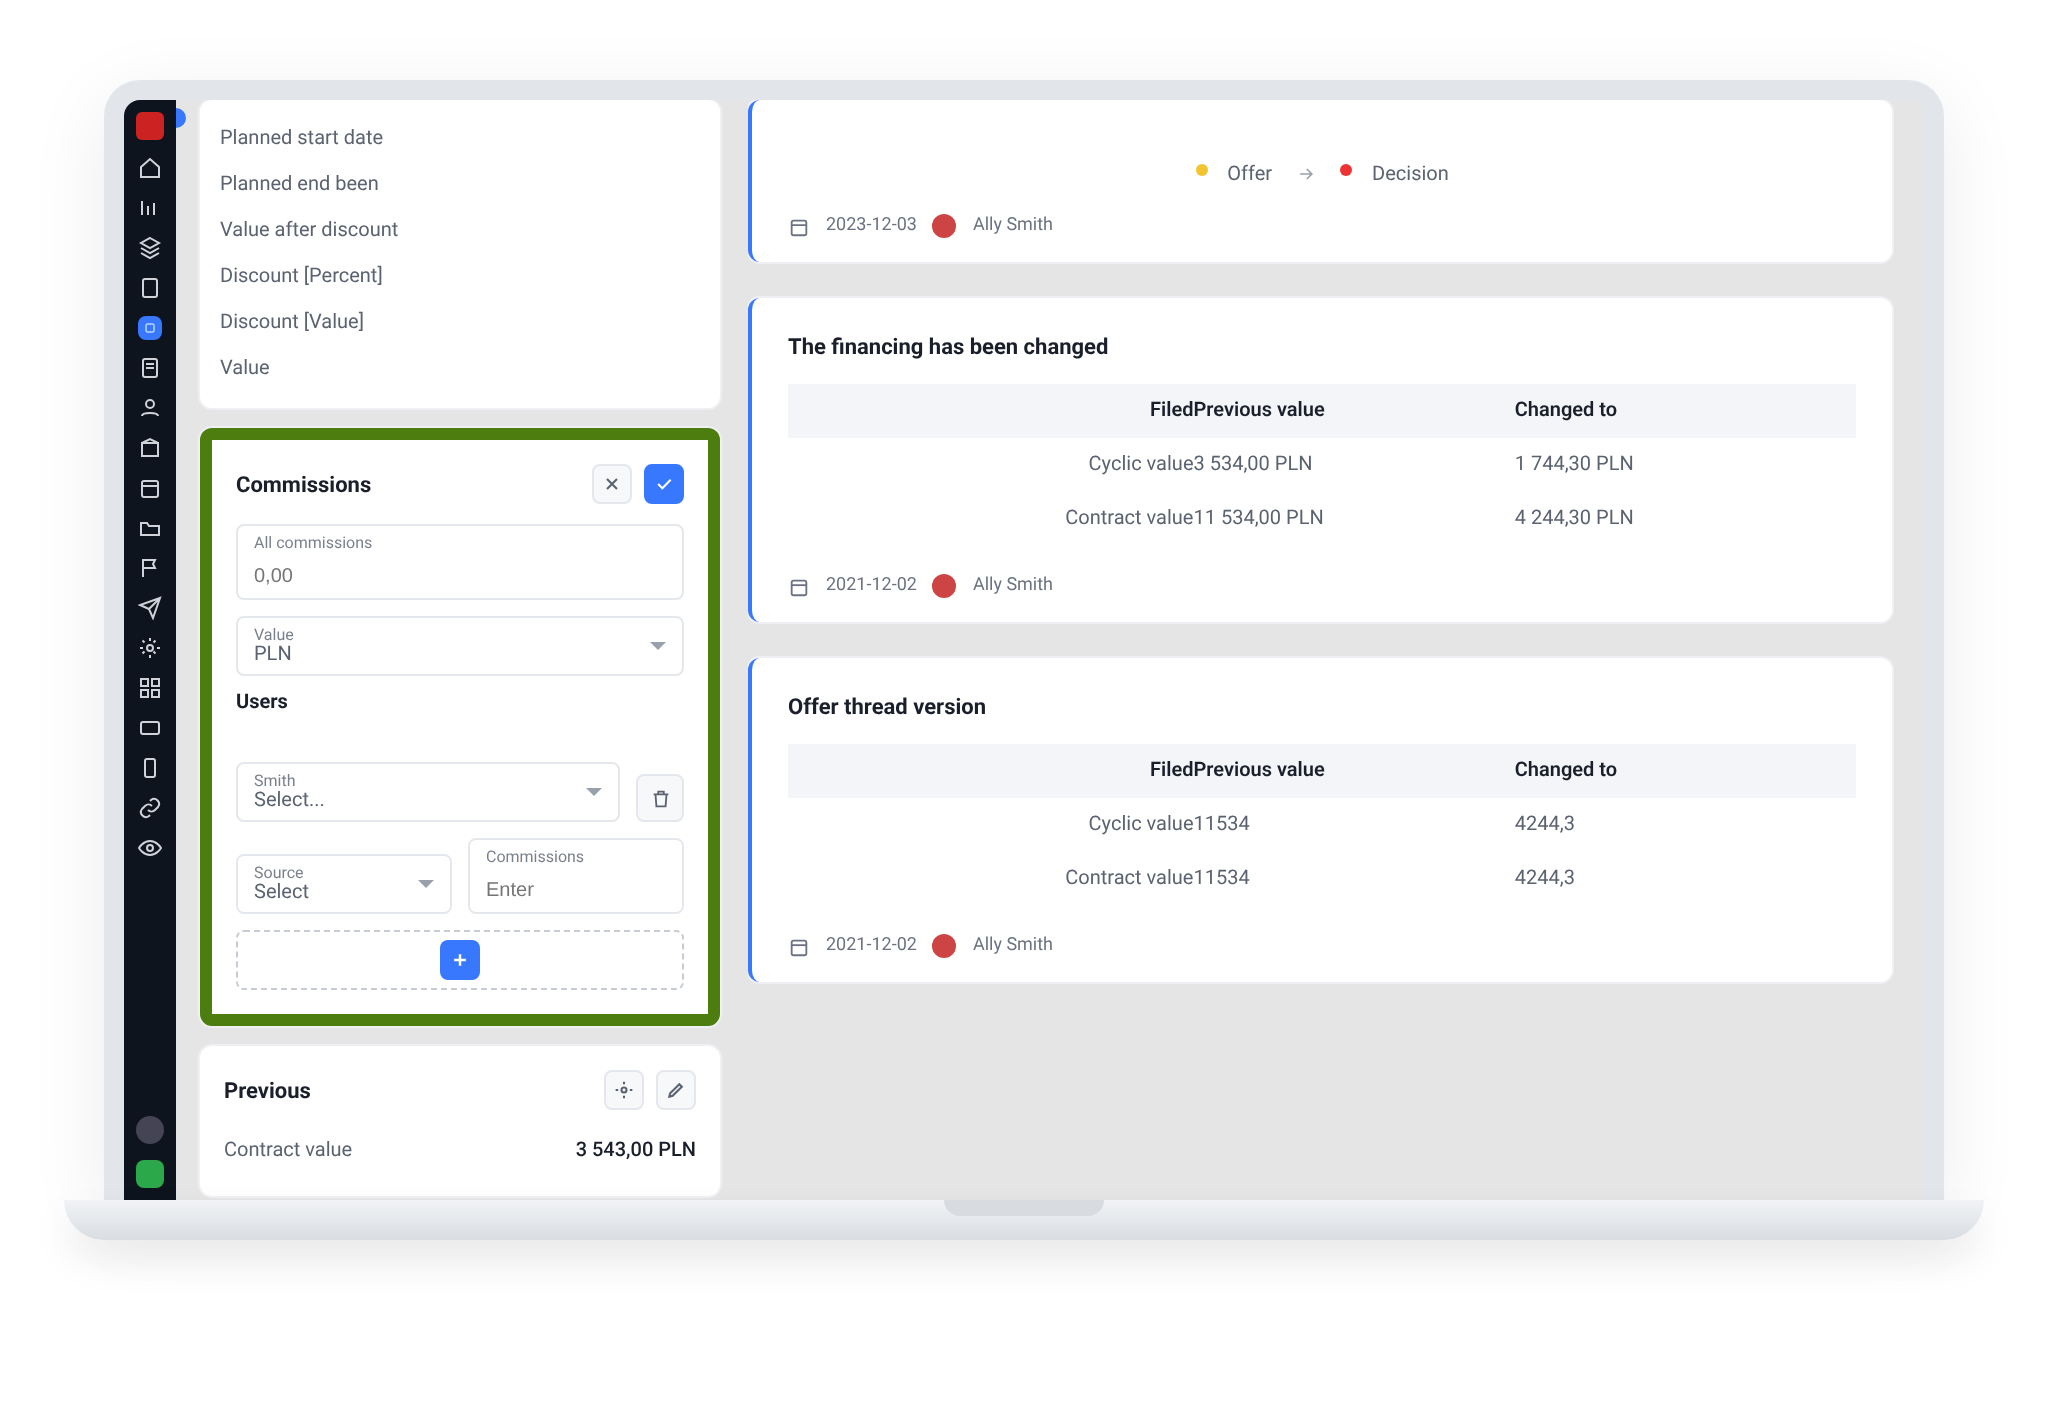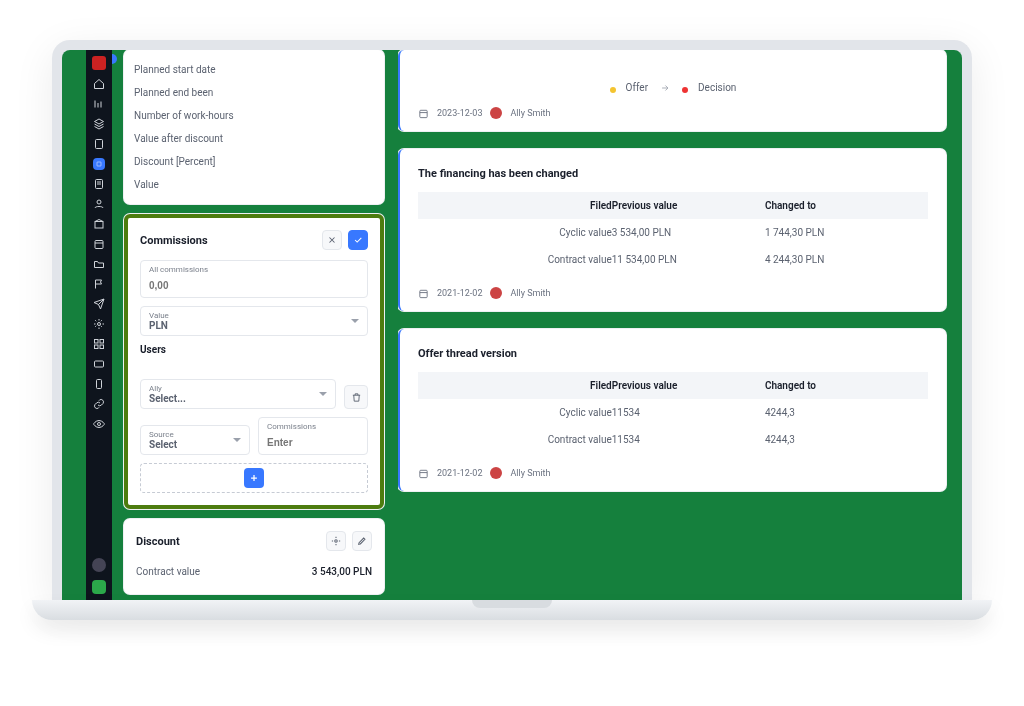--- a/index.html
+++ b/index.html
@@ -12,28 +12,27 @@
     align-items: flex-start;
     padding: 40px 0;
   }
   .laptop {
     width: 920px;
     position: relative;
   }
   .screen {
     width: 100%;
     height: 560px;
-    background: #15803d;
+    background: #e5e5e5;
     border: 10px solid #e2e5ea;
     border-bottom: none;
     border-radius: 18px 18px 0 0;
     overflow: hidden;
     box-shadow: 0 10px 40px rgba(0,0,0,.08);
     position: relative;
-    padding-left: 24px;
   }
   .base {
     width: 960px; height: 20px; background: linear-gradient(#f1f3f6,#d9dde1);
     border-radius: 0 0 28px 28px; position: relative; left: -20px;
     box-shadow: 0 10px 20px rgba(0,0,0,.08);
   }
   .notch { width: 80px; height:8px; background:#d8dce0; border-radius:0 0 8px 8px;
     position:absolute; top:0; left:50%; transform:translateX(-50%);}
   .app { display:flex; width:100%; height:100%; }
   .rail {
@@ -47,50 +46,50 @@
   .rail .sel svg { stroke:#fff;}
   .rail .spacer { flex:1;}
   .rail .avatar { width:14px;height:14px;border-radius:50%;background:#445;}
   .rail .help { width:14px;height:14px;border-radius:4px;background:#2ba84a;}
   .main { flex:1; display:flex; gap:14px; padding:0 12px 10px 12px; overflow:hidden;}
   .col-l { width:260px; flex:0 0 260px; display:flex; flex-direction:column; gap:10px;}
   .col-r { flex:1; display:flex; flex-direction:column; gap:18px; overflow:auto; padding-right:4px;}
   .card { background:#fff; border-radius:6px; padding:12px; box-shadow:0 0 0 1px #eef0f3;}
   .fields-card { padding:8px 10px;}
   .row-thin { font-size:10px; color:#5b6270; padding:6px 0;}
-  .card.commissions { border:4px solid #4d7c0f; position:relative;}
+  .card.commissions { border:6px solid #4d7c0f; position:relative;}
   .card-head { display:flex; align-items:center; justify-content:space-between; margin-bottom:10px;}
   .section-title { font-size:11px; font-weight:700; color:#1a1f2b;}
   .btnrow{ display:flex; gap:6px;}
   .ibtn { width:20px;height:20px;border:1px solid #e4e7ec;border-radius:4px;background:#f7f8fa;
     display:flex;align-items:center;justify-content:center; cursor:pointer;}
   .ibtn.primary { background:#3878ff; border-color:#3878ff;}
   .ibtn svg{width:10px;height:10px;stroke:#5b6270;fill:none;stroke-width:2.5;}
   .ibtn.primary svg{stroke:#fff;}
   .field { border:1px solid #e4e7ec; border-radius:4px; padding:4px 8px; margin-bottom:8px;}
   .field .lbl{ font-size:8px; color:#7b818c;}
-  .field input, .field .val { font-size:10px; color:#5b6270; border:none;outline:none;width:100%;background:transparent;font-weight:bold;}
+  .field input, .field .val { font-size:10px; color:#5b6270; border:none;outline:none;width:100%;background:transparent;}
   .field.select { position:relative;}
   .field.select::after{ content:""; position:absolute; right:8px; top:50%; transform:translateY(-25%);
     border:4px solid transparent; border-top-color:#9aa0ab;}
   .subhead{ font-size:10px; font-weight:700; color:#1a1f2b; margin:6px 0 24px;}
   .hrow { display:flex; gap:8px; align-items:flex-end; margin-bottom:8px;}
   .hrow .field{ flex:1; margin:0;}
   .del { width:24px;height:24px;border:1px solid #e4e7ec;border-radius:4px;background:#f7f8fa;
     display:flex;align-items:center;justify-content:center; cursor:pointer;}
   .del svg{width:11px;height:11px;stroke:#5b6270;fill:none;stroke-width:2;}
   .addrow { border:1px dashed #c6cbd4; border-radius:4px; height:30px; display:flex;align-items:center;justify-content:center;}
   .addrow .plus{ width:20px;height:20px;background:#3878ff;border-radius:4px;display:flex;align-items:center;justify-content:center;cursor:pointer;}
   .addrow .plus svg{width:10px;height:10px;stroke:#fff;fill:none;stroke-width:3;}
   .fin-row{ display:flex;justify-content:space-between;font-size:10px;color:#5b6270;padding:5px 0;}
   .fin-row .amt{ color:#1a1f2b; font-weight:500;}
   .tile{ background:#fff;border-radius:6px; padding:18px 18px 12px; box-shadow:0 0 0 1px #eef0f3;
     border-left:2px solid #3878ff; position:relative;}
   .tile h3{ font-size:11px; font-weight:700; color:#1a1f2b; margin-bottom:12px;}
-  .status-line{ display:flex;align-items:flex-end;justify-content:center;gap:10px;font-size:10px;color:#5b6270;margin:14px 0;}
+  .status-line{ display:flex;align-items:flex-start;justify-content:center;gap:10px;font-size:10px;color:#5b6270;margin:14px 0;}
   .bullet{ width:6px;height:6px;border-radius:50%;}
   .meta{ display:flex;align-items:center;gap:8px;font-size:9px;color:#6b7280;margin-top:14px;}
   .meta svg{width:11px;height:11px;stroke:#6b7280;fill:none;stroke-width:2;}
   .meta .av{ width:12px;height:12px;border-radius:50%;background:#c44;}
   .tbl{ width:100%; font-size:10px;}
   .tbl .thead{ display:flex; background:#f3f5f8;padding:8px 10px;font-weight:600;color:#1a1f2b;}
   .tbl .trow{ display:flex; padding:8px 10px; color:#5b6270;}
   .tbl .c1{flex:1.2;text-align:right;} .tbl .c2{flex:1;} .tbl .c3{flex:1;}
   .top-dot{ position:absolute; left:-17px; top:4px; width:10px;height:10px;border-radius:50%;background:#3878ff;}
   .col-l-wrap{ position:relative;}
@@ -207,23 +206,23 @@
         <div class="help"></div>
       </div>
 
       <div class="main">
         <div class="col-l">
           <div class="col-l-wrap" style="position:relative;">
             <div class="top-dot"></div>
             <div class="card fields-card">
               <div class="row-thin">Planned start date</div>
               <div class="row-thin">Planned end been</div>
-              <div class="row-thin">Number of work-hours</div>
               <div class="row-thin">Value after discount</div>
               <div class="row-thin">Discount [Percent]</div>
+              <div class="row-thin">Discount [Value]</div>
               <div class="row-thin">Value</div>
             </div>
           </div>
 
           <div class="card commissions">
             <div class="card-head">
               <div class="section-title">Commissions</div>
               <div class="btnrow">
                 <button class="ibtn">
                     <svg viewBox="0 0 24 24">
@@ -241,21 +240,21 @@
               <div class="lbl">All commissions</div>
               <input placeholder="0,00" style="">
             </div>
             <div class="field select">
               <div class="lbl">Value</div>
               <div class="val">PLN</div>
             </div>
             <div class="subhead">Users</div>
             <div class="hrow">
               <div class="field select" style="flex:3;">
-                <div class="lbl">Ally</div>
+                <div class="lbl">Smith</div>
                 <div class="val">Select...</div>
               </div>
               <button class="del">
                   <svg viewBox="0 0 24 24">
                     <path d="M4 7h16M9 7V4h6v3M6 7l1 13h10l1-13"></path>
                   </svg>
                 </button>
             </div>
             <div class="hrow">
               <div class="field select">
@@ -271,21 +270,21 @@
               <div class="plus">
                   <svg viewBox="0 0 24 24">
                     <path d="M12 5v14M5 12h14"></path>
                   </svg>
                 </div>
             </div>
           </div>
 
           <div class="card">
             <div class="card-head">
-              <div class="section-title">Discount</div>
+              <div class="section-title">Previous</div>
               <div class="btnrow">
                 <button class="ibtn">
                     <svg viewBox="0 0 24 24">
                       <circle cx="12" cy="12" r="3"></circle>
                       <path d="M12 2v3m0 14v3m10-10h-3M5 12H2"></path>
                     </svg>
                   </button>
                 <button class="ibtn">
                     <svg viewBox="0 0 24 24">
                       <path d="M4 20l4-1 11-11-3-3L5 16l-1 4z"></path>

